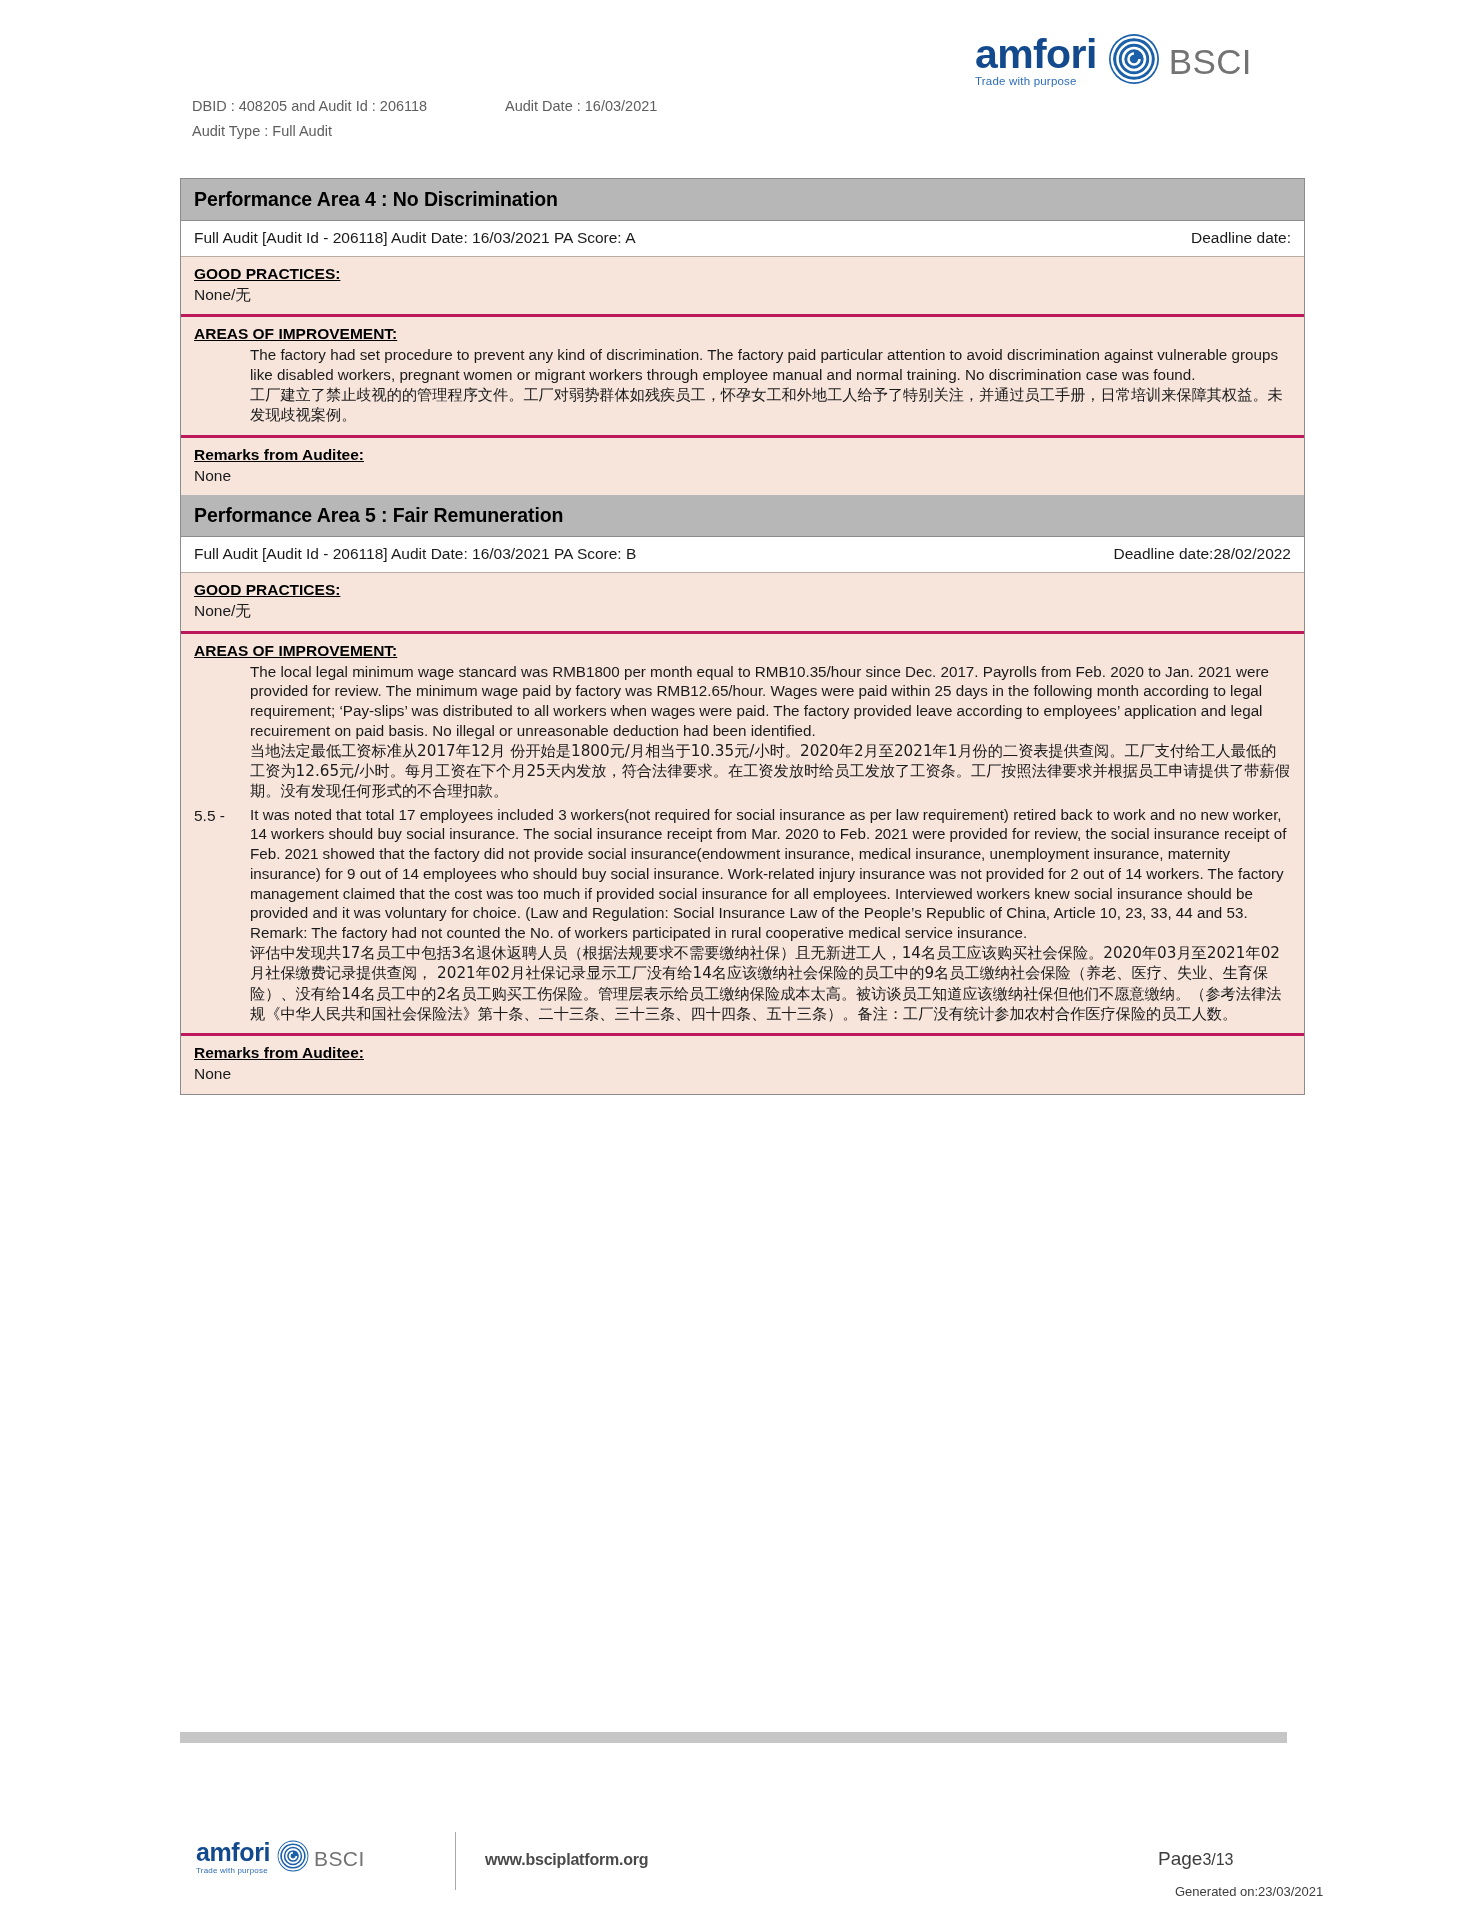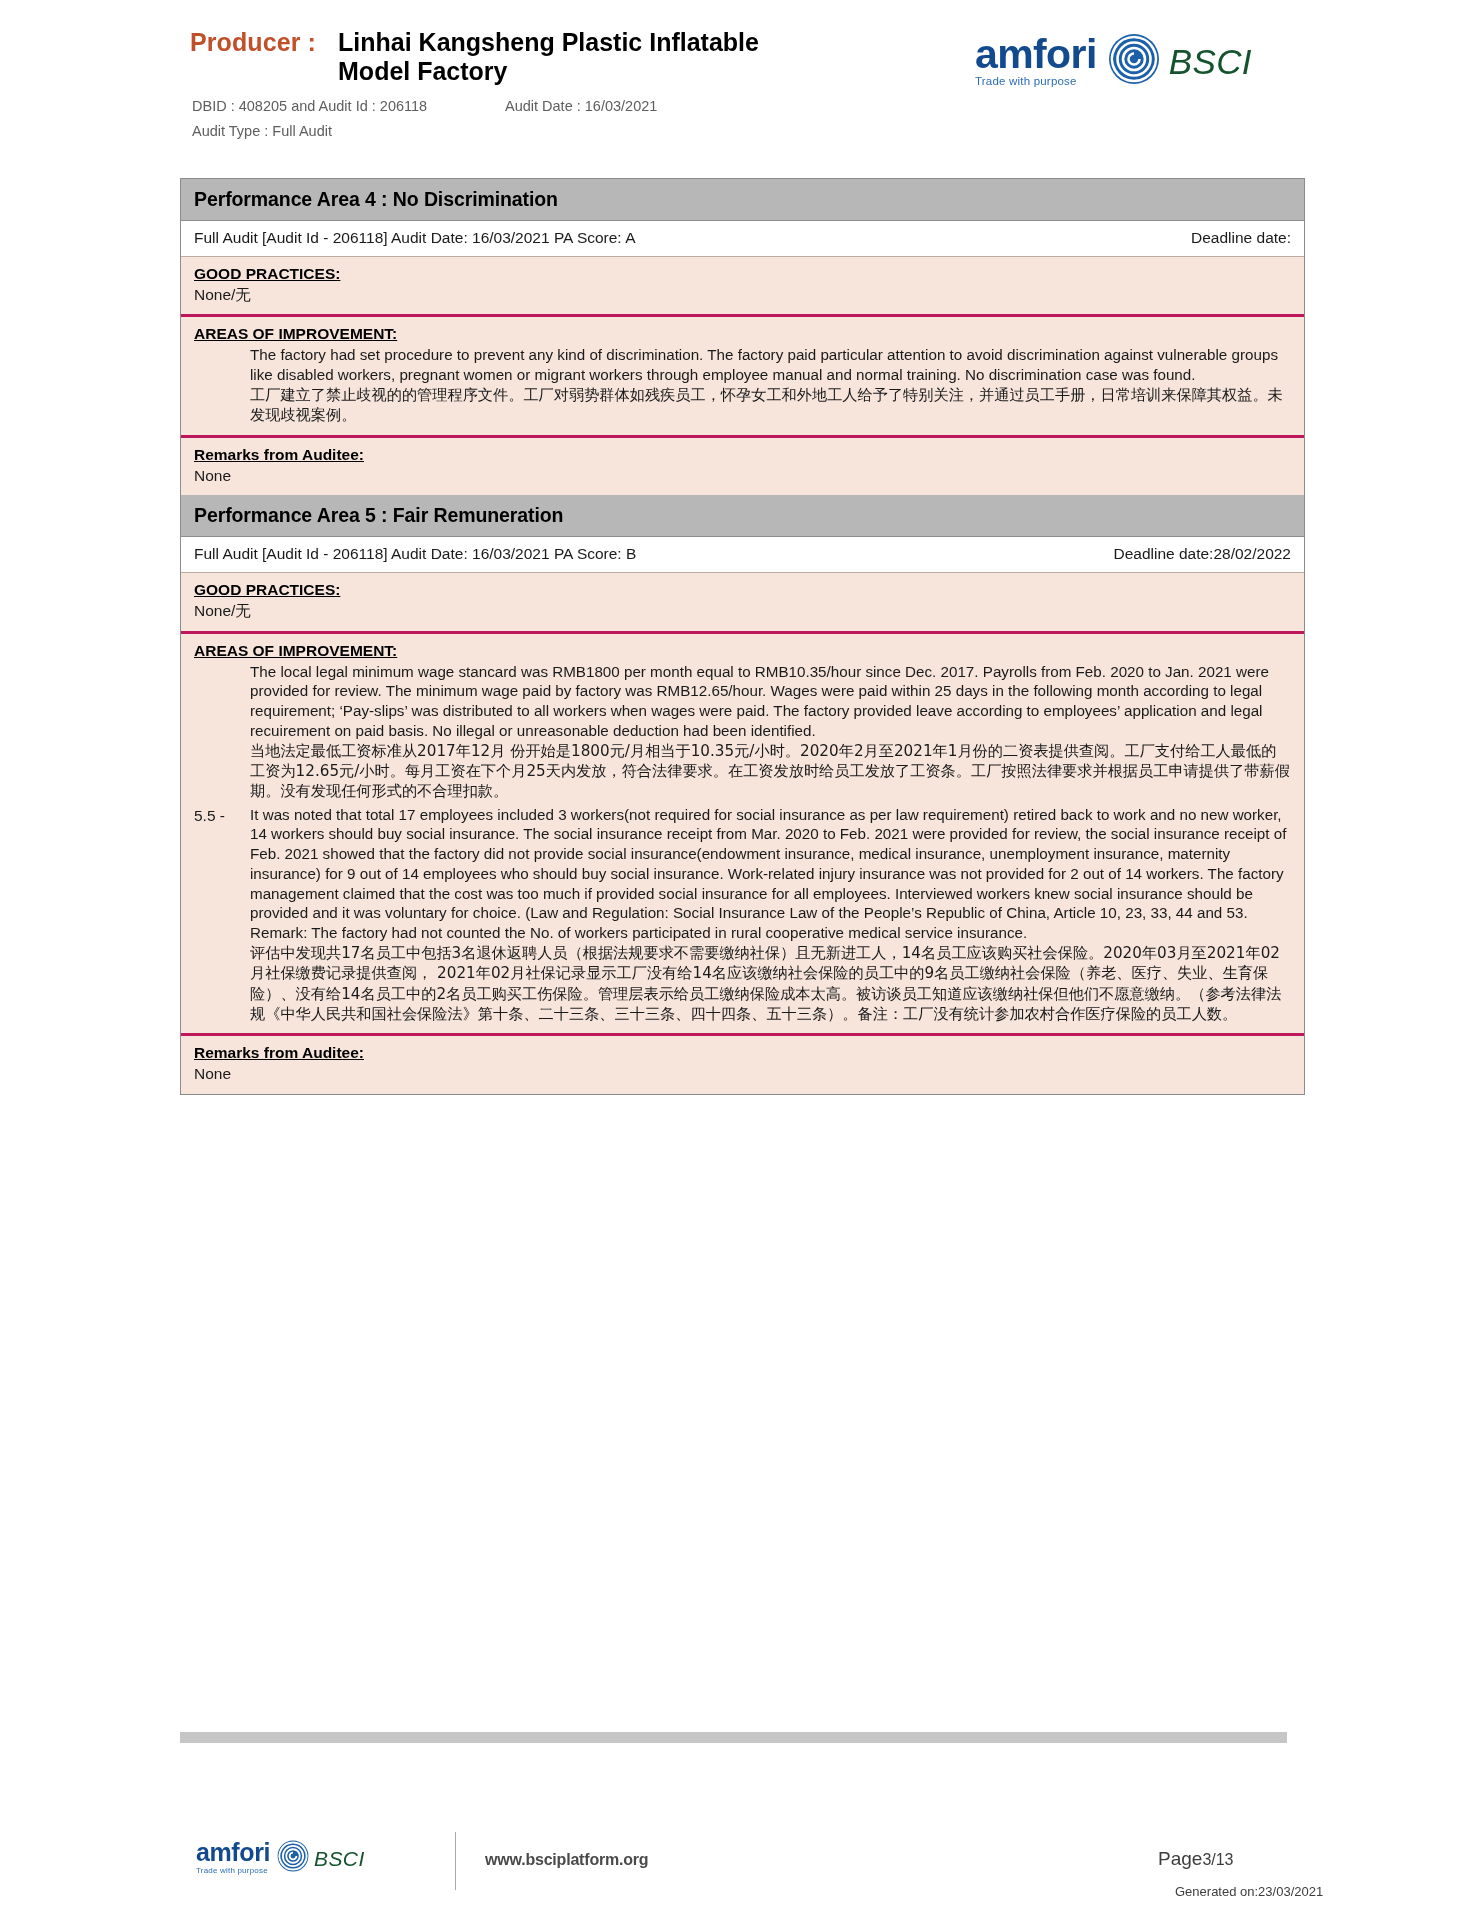--- a/index.html
+++ b/index.html
@@ -84,24 +84,23 @@
     color: #2d6db5;
     letter-spacing: 0.2px;
     margin-top: 2px;
   }
   .logo-spiral {
     margin: 0 9px 0 11px;
     display: block;
   }
   .logo-bsci {
     font-size: 35px;
-    color: #14532d;
+    color: #737373;
     letter-spacing: 0.4px;
     line-height: 1;
-    font-style: italic;
   }
 
   
   .report {
     position: absolute;
     left: 180px;
     top: 178px;
     width: 1125px;
     border: 1px solid #8c8c8c;
     box-sizing: border-box;
@@ -230,24 +229,20 @@
     color: #3d3d3d;
   }
 </style>
 </head>
 <body>
 
 <div class="page">
 
   <div class="header">
 
-    <div class="producer-block">
-      <span class="producer-label">Producer :</span>
-      <span class="producer-name">Linhai Kangsheng Plastic Inflatable Model Factory</span>
-    </div>
 
     <div class="meta-line meta-dbid">DBID : 408205 and Audit Id : 206118</div>
     <div class="meta-line meta-auditdate">Audit Date : 16/03/2021</div>
     <div class="meta-line meta-audittype">Audit Type : Full Audit</div>
 
     <div class="logo-wrap logo-header">
       <div>
         <div class="logo-amfori">amfori</div>
         <div class="logo-tagline">Trade with purpose</div>
       </div>

